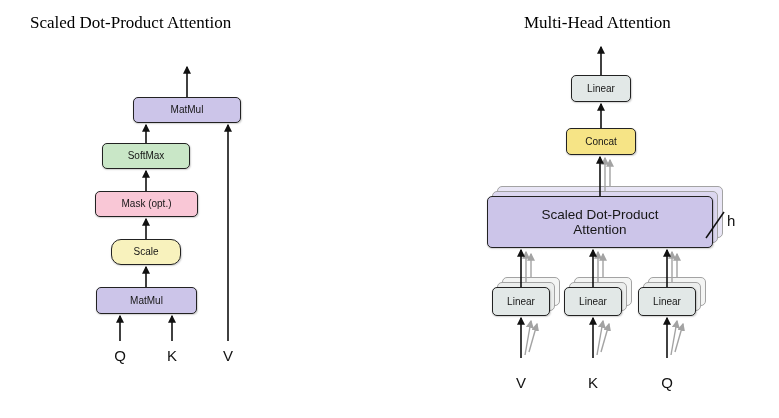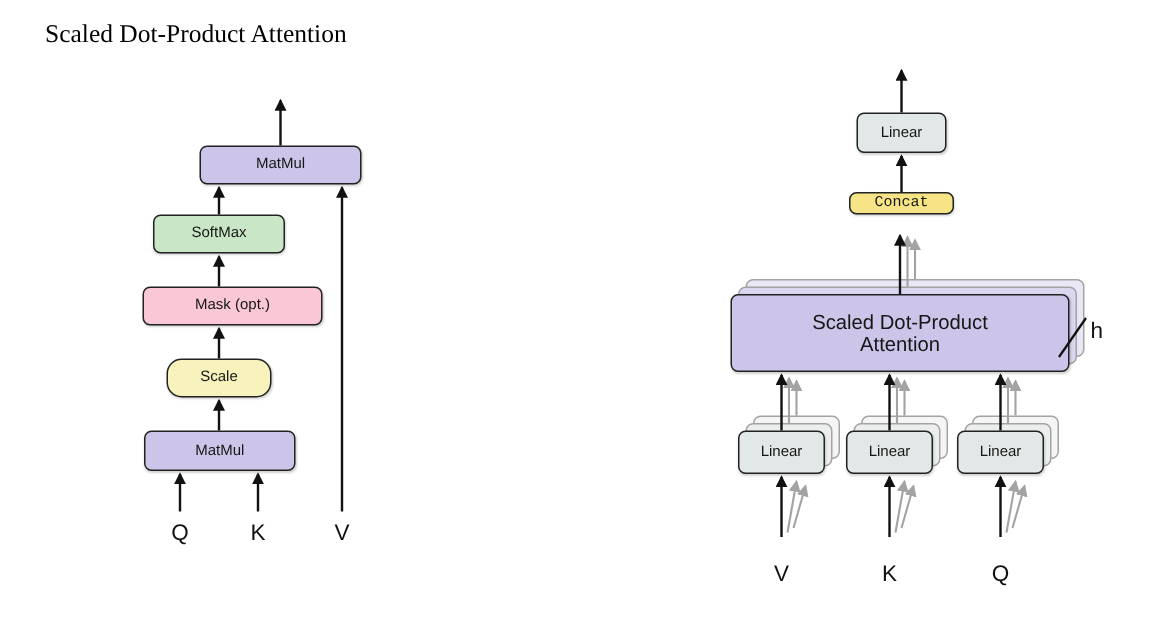--- a/index.html
+++ b/index.html
@@ -86,34 +86,34 @@
     <line x1="593" y1="358" x2="593" y2="318" stroke="#111" stroke-width="1.6" marker-end="url(#ah)"></line>
     <line x1="667" y1="358" x2="667" y2="318" stroke="#111" stroke-width="1.6" marker-end="url(#ah)"></line>
   </svg>
 
   <div class="node matmul" style="left:133px;top:97px;width:108px;height:26px;">
     <span>MatMul</span>
   </div>
   <div class="node softmax" style="left:102px;top:143px;width:88px;height:26px;">
     <span>SoftMax</span>
   </div>
-  <div class="node mask" style="left:95px;top:191px;width:120px;height:26px;">
+  <div class="node mask" style="left:95px;top:191px;width:103px;height:26px;">
     <span>Mask (opt.)</span>
   </div>
   <div class="node scale" style="left:111px;top:239px;width:70px;height:26px;">
     <span>Scale</span>
   </div>
   <div class="node matmul" style="left:96px;top:287px;width:101px;height:27px;">
     <span>MatMul</span>
   </div>
 
   <div class="node linear" style="left:571px;top:75px;width:60px;height:27px;">
     <span>Linear</span>
   </div>
-  <div class="node concat" style="left:566px;top:128px;width:70px;height:15px;font-family:Liberation Mono, monospace;">
+  <div class="node concat" style="left:566px;top:128px;width:70px;height:27px;">
     <span>Concat</span>
   </div>
   <div class="node attention" style="left:487px;top:196px;width:226px;height:52px;">
     <span class="wrap">Scaled Dot-Product Attention</span>
   </div>
   <div class="node linear" style="left:492px;top:287px;width:58px;height:29px;">
     <span>Linear</span>
   </div>
   <div class="node linear" style="left:564px;top:287px;width:58px;height:29px;">
     <span>Linear</span>
@@ -121,20 +121,21 @@
   <div class="node linear" style="left:638px;top:287px;width:58px;height:29px;">
     <span>Linear</span>
   </div>
 
   <svg class="overlay">
     <line x1="706" y1="238" x2="724" y2="212" stroke="#111" stroke-width="1.5"></line>
   </svg>
   <div class="h-label" style="left:727px;top:212px;">h</div>
 
   <div class="fig-title" style="left:30px;top:13px;">Scaled Dot-Product Attention</div>
+  <div class="fig-title" style="left:524px;top:13px;">Multi-Head Attention</div>
 
   <div class="io-label" style="left:120px;top:347px;">Q</div>
   <div class="io-label" style="left:172px;top:347px;">K</div>
   <div class="io-label" style="left:228px;top:347px;">V</div>
   <div class="io-label" style="left:521px;top:374px;">V</div>
   <div class="io-label" style="left:593px;top:374px;">K</div>
   <div class="io-label" style="left:667px;top:374px;">Q</div>
 
 </div>
 

